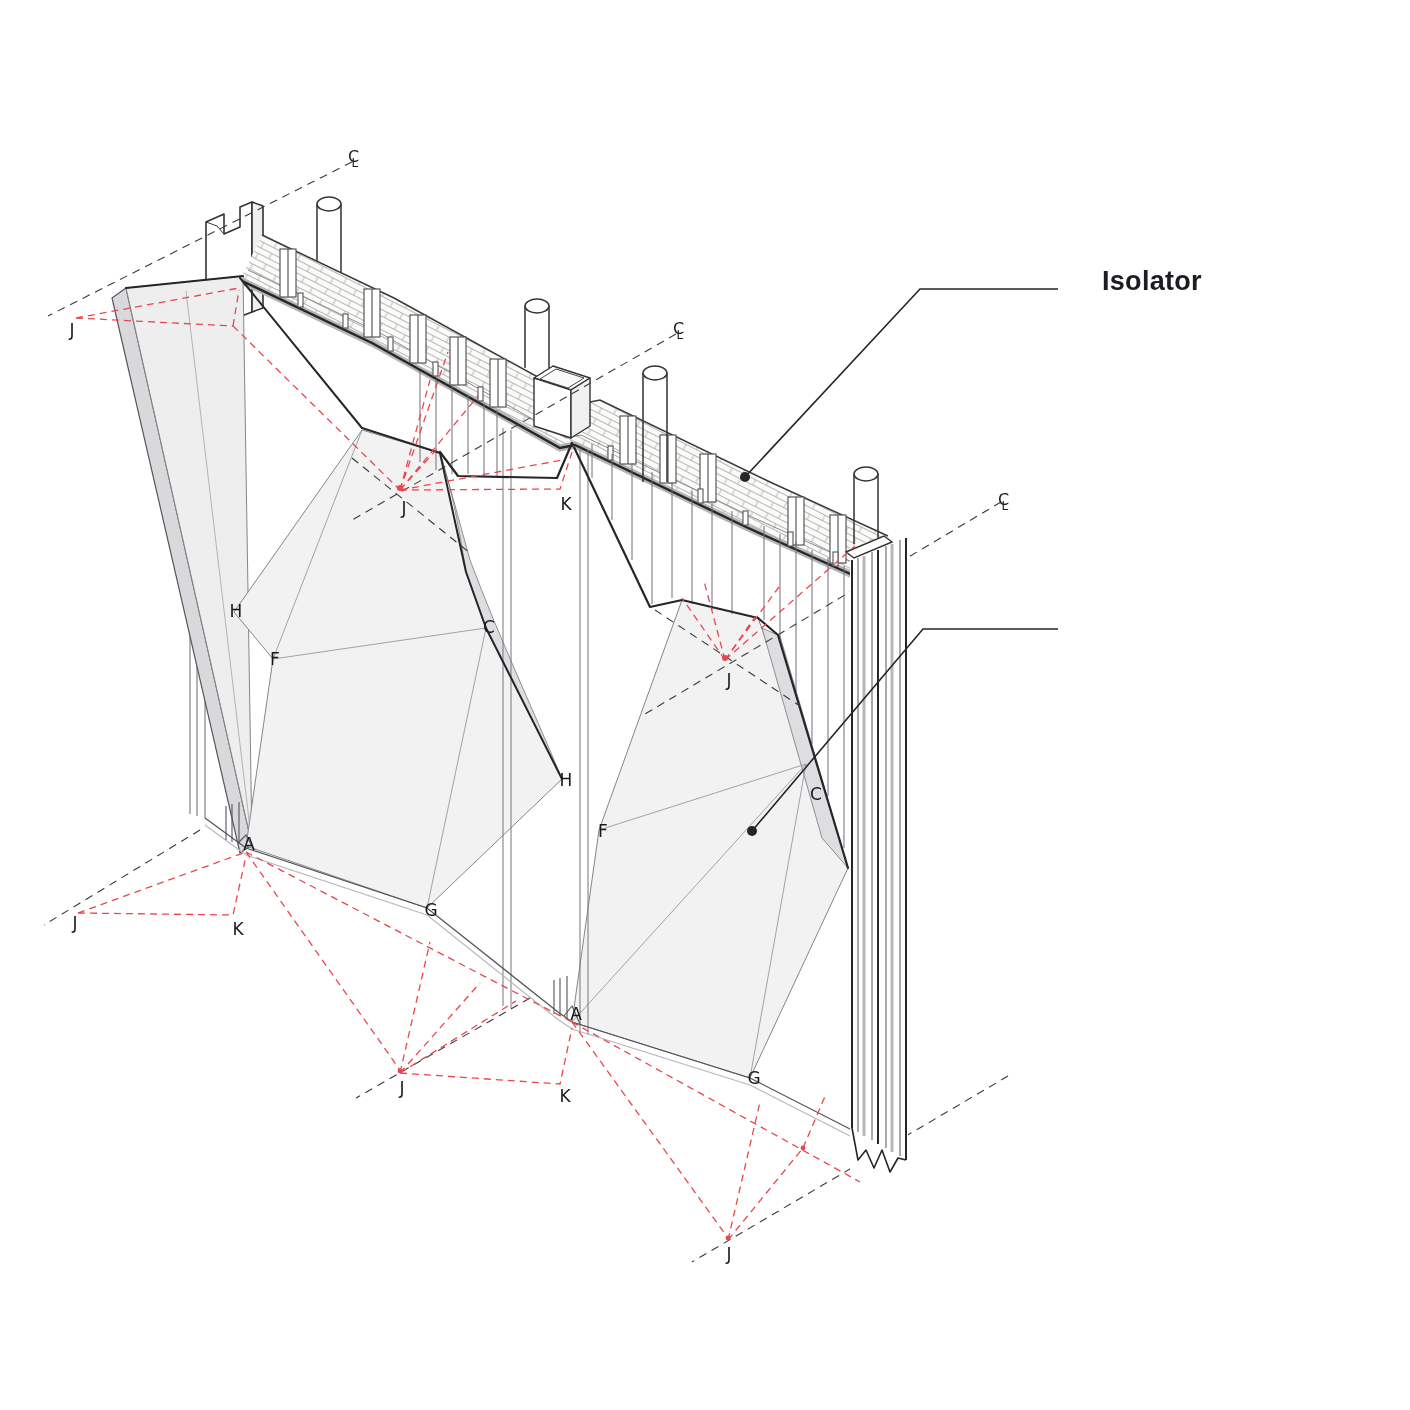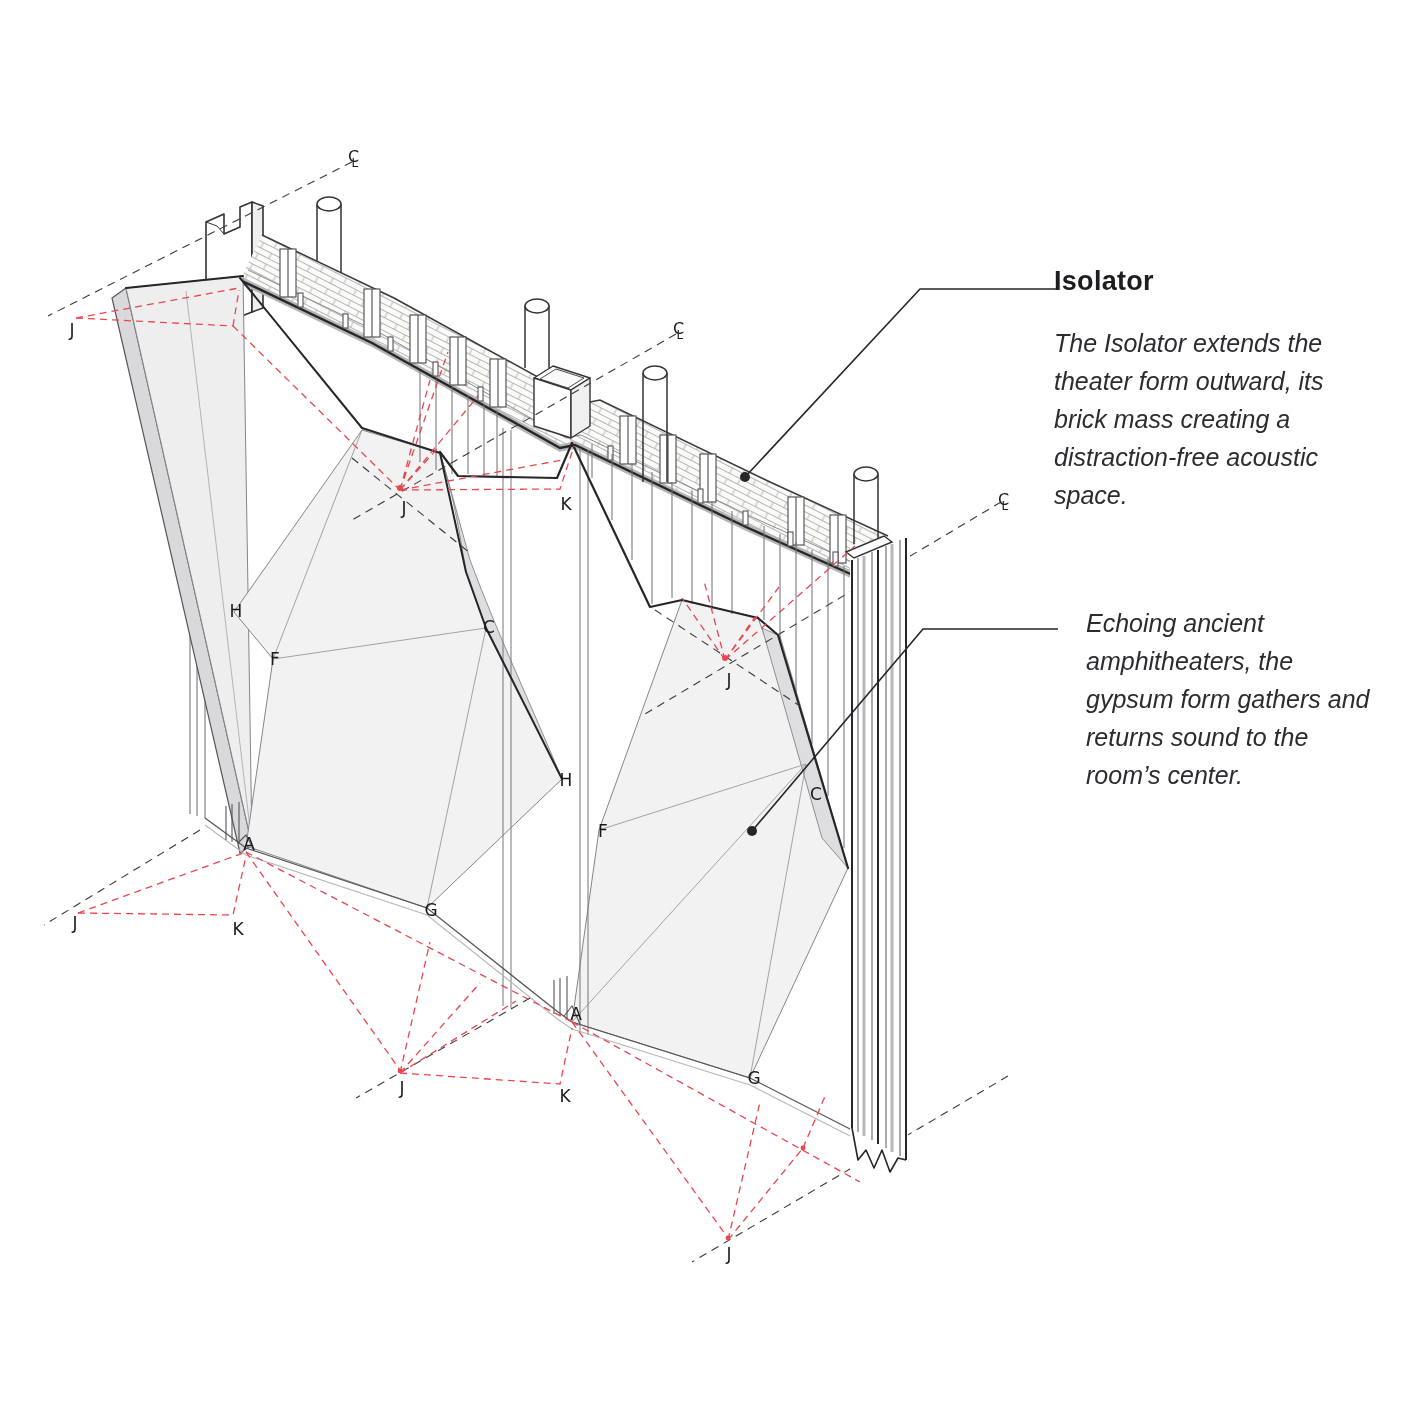--- a/index.html
+++ b/index.html
@@ -4,21 +4,21 @@
 <style>
   html,body{margin:0;padding:0;}
   body{
     width:1410px;height:1410px;position:relative;background:#ffffff;
     font-family:"Liberation Sans", sans-serif;overflow:hidden;
   }
   #drawing{position:absolute;left:0;top:0;}
   .callout{position:absolute;width:296px;color:#232327;}
   .callout h3{margin:0 0 27px 0;font-size:27px;font-weight:700;letter-spacing:.3px;color:#1d1d21;}
   .callout p{margin:0;font-size:25px;line-height:38px;font-style:italic;color:#2b2b30;}
-  #callout-isolator{left:1054px;top:266px;}
+  #callout-isolator{left:1102px;top:266px;}
   #callout-reflector{left:1086px;top:604px;}
   .lbl{font-family:"DejaVu Sans", sans-serif;font-size:17px;fill:#1a1a1e;}
   .cl-c{font-family:"DejaVu Sans", sans-serif;font-size:16px;fill:#1a1a1e;}
   .cl-l{font-family:"DejaVu Sans", sans-serif;font-size:12px;fill:#1a1a1e;}
 </style>
 </head>
 <body>
 
 <svg id="drawing" width="1410" height="1410" viewBox="0 0 1410 1410" xmlns="http://www.w3.org/2000/svg">
   <defs>
@@ -280,17 +280,15 @@
       <text x="351.5" y="167" class="cl-l">L</text>
       <text x="673" y="334" class="cl-c">C</text>
       <text x="676.5" y="339" class="cl-l">L</text>
       <text x="998" y="505" class="cl-c">C</text>
       <text x="1001.5" y="510" class="cl-l">L</text>
     </g>
 </svg>
 
 <div class="callout" id="callout-isolator">
   <h3>Isolator</h3>
-  <p>The Isolator extends the theater form outward, its brick mass creating a distraction-free acoustic space.</p>
 </div>
 <div class="callout" id="callout-reflector">
-  <p>Echoing ancient amphitheaters, the gypsum form gathers and returns sound to the room’s center.</p>
 </div>
 
 </body></html>

